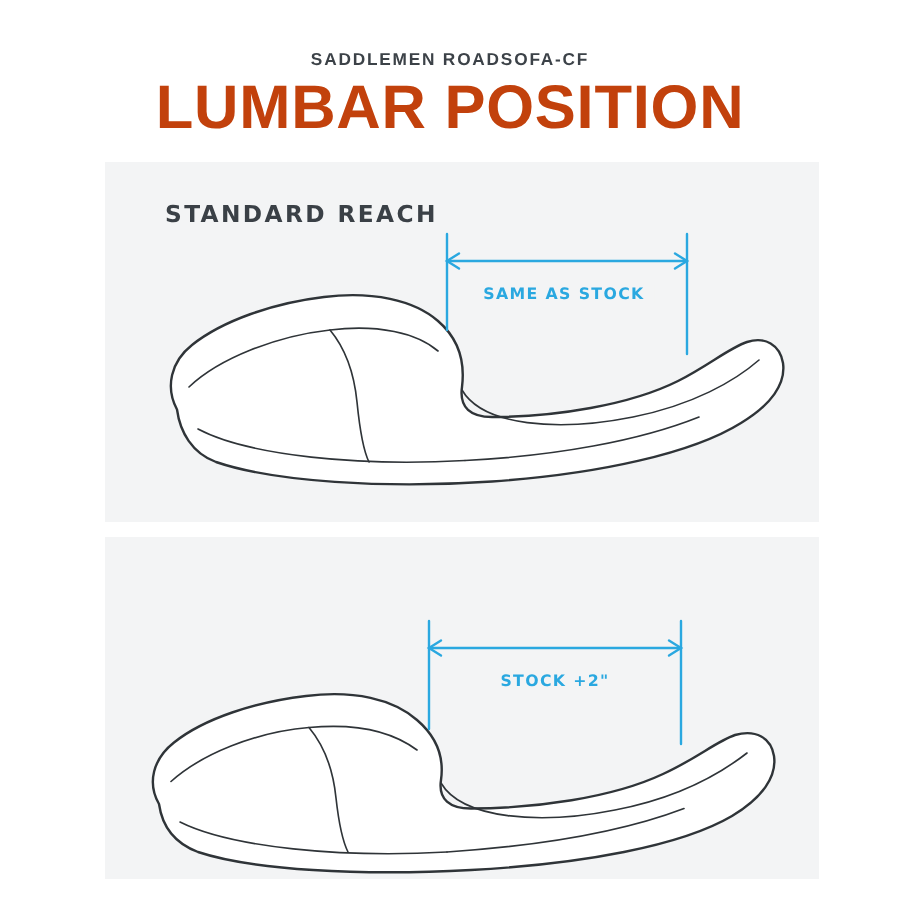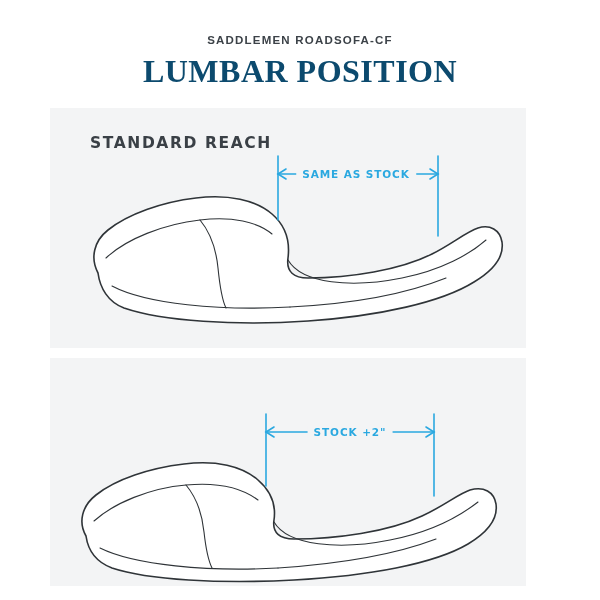--- a/index.html
+++ b/index.html
@@ -33,31 +33,31 @@
   .subtitle {
     margin-top: 18px;
     font-size: 11.5px;
     letter-spacing: 1.2px;
     font-weight: bold;
     color: #3c4248;
     font-family: "Liberation Sans", sans-serif;
   }
   .title {
     margin-top: 5px;
-    font-size: 32px;
+    font-size: 41px;
     line-height: 40px;
     letter-spacing: 0.5px;
     font-weight: bold;
-    color: #0c4a6e;
-    font-family: Liberation Serif, serif;
+    color: #c2410c;
+    font-family: Liberation Sans, sans-serif;
   }
   
   .panel {
     position: absolute;
-    left: 50px;
+    left: 70px;
     width: 476px;
     height: 240px;
     background: #f3f4f5;
     box-sizing: border-box;
   }
   #panel-standard { top: 108px; }
   #panel-extended { top: 358px; }
 
   .panel-label {
     position: absolute;
@@ -81,20 +81,21 @@
   .dim-label {
     position: absolute;
     font-size: 10.5px;
     font-weight: bold;
     letter-spacing: 0.9px;
     color: #2aa8e0;
     background: #f3f4f5;
     padding: 0 6px;
     font-family: "DejaVu Sans", sans-serif;
     white-space: nowrap;
+    margin-top: 22px;
   }
   #dim-label-standard {
     left: 306px;
     top: 60px;
     transform: translateX(-50%);
   }
   #dim-label-extended {
     left: 300px;
     top: 68px;
     transform: translateX(-50%);

